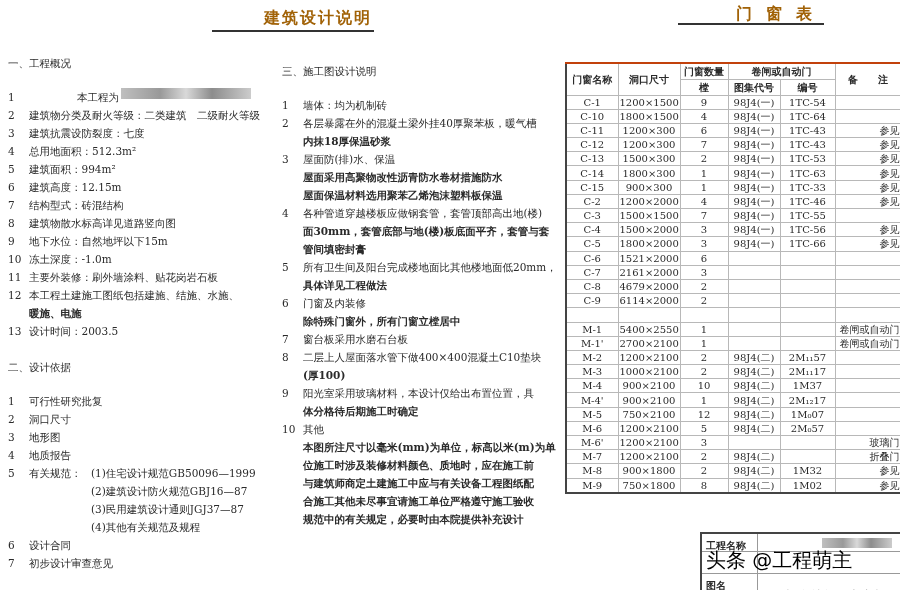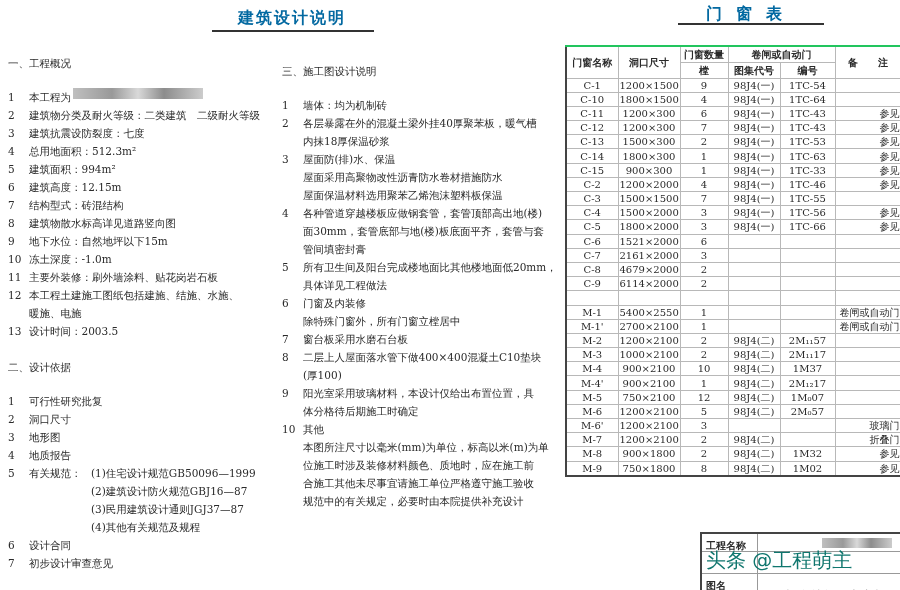--- a/index.html
+++ b/index.html
@@ -1,49 +1,49 @@
 <!DOCTYPE html>
 <html><head>
 <meta charset="utf-8">
 <style>
   * { box-sizing: border-box; margin: 0; padding: 0; }
   html, body { width: 900px; height: 590px; background: #ffffff; overflow: hidden; }
   body { position: relative; font-family: "DejaVu Serif", "Liberation Serif", serif; color: #2a2a2a; }
 
   .title {
-    position: absolute; font-size: 16px; font-weight: bold; letter-spacing: 2px; color: #0369a1;
-    text-align: center;
+    position: absolute; font-size: 16px; font-weight: bold; letter-spacing: 2px; color: #a16207;
+    text-align: right;
   }
   .title-underline { position: absolute; height: 2px; background: #333; }
   #left-title { left: 212px; top: 8px; width: 160px; }
   #left-title-line { left: 212px; top: 30px; width: 162px; }
   #right-title { left: 676px; top: 4px; width: 150px; letter-spacing: 14px; font-size: 16px; }
   #right-title-line { left: 678px; top: 23px; width: 146px; }
 
   .col { position: absolute; font-size: 10.5px; line-height: 18px; }
   #col1 { left: 8px; top: 54px; width: 270px; }
   #col2 { left: 282px; top: 62px; width: 278px; }
 
   .sec-head { margin-bottom: 16px; }
   .item { display: flex; }
   .item .num { width: 21px; flex: 0 0 21px; }
   .item .txt { flex: 1; }
-  .cont { padding-left: 21px; }
+  .cont { padding-left: 21px; font-weight: bold; }
   .gap { height: 18px; }
   .redact { display: inline-block; height: 11px; vertical-align: middle; background: linear-gradient(90deg,#aaa,#777 30%,#ccc 50%,#666 70%,#bbb); opacity: .75; }
   .std-line { display: flex; }
   .std-line .lbl { width: 21px; flex: 0 0 21px; }
   .std-line .k { width: 62px; flex: 0 0 62px; }
   .std-indent { padding-left: 83px; }
 
   
   #door-table {
-    position: absolute; left: 565px; top: 45px; width: 335px;
+    position: absolute; left: 565px; top: 62px; width: 335px;
     border-collapse: collapse; font-size: 10px; table-layout: fixed;
-    border-left: 2px solid #444; border-top: 2px solid #22c55e; border-bottom: 2px solid #444; padding-left: 31px;
+    border-left: 2px solid #444; border-top: 2px solid #c2410c; border-bottom: 2px solid #444; padding-left: 31px;
   }
   #door-table td, #door-table th {
     border: 1px solid #b8b8b8; text-align: center; height: 14.2px; padding: 0 1px;
     font-weight: normal; white-space: nowrap; overflow: hidden; line-height: 13px;
   }
   #door-table th { font-weight: bold; height: 16px; }
   #door-table tr.blank td { height: 14.2px; }
   #door-table td.note { text-align: left; padding-left: 4px; }
   #door-table td.note.center { text-align: right; }
 
@@ -55,37 +55,37 @@
   #title-block .tb-row { position: absolute; left: 0; width: 200px; border-bottom: 1px solid #999; }
   #tb-r1 { top: 0; height: 18px; }
   #tb-r2 { top: 18px; height: 22px; }
   #tb-r3 { top: 40px; height: 18px; border-bottom: none !important; }
   .tb-label { position: absolute; left: 4px; top: 5px; font-weight: bold; }
   .tb-vline { position: absolute; left: 55px; top: 0; bottom: 0; width: 1px; background: #999; }
   .tb-value { position: absolute; left: 80px; top: 14px; }
   #tb-redact { position: absolute; left: 120px; top: 4px; width: 70px; height: 10px; }
   #watermark {
     position: absolute; left: 706px; top: 547px; font-family: "DejaVu Sans", "Liberation Sans", sans-serif;
-    font-size: 20px; color: #0f766e; letter-spacing: 0px; white-space: nowrap;
+    font-size: 20px; color: #000000; letter-spacing: 0px; white-space: nowrap;
   }
 </style>
 </head>
 <body>
 
 <div id="left-title" class="title">建筑设计说明</div>
 <div id="left-title-line" class="title-underline"></div>
 <div id="right-title" class="title">门窗表</div>
 <div id="right-title-line" class="title-underline"></div>
 
 <div id="col1" class="col">
   <div class="sec-head">一、工程概况</div>
   <div id="s1-items">
       <div class="item">
         <span class="num">1</span>
-        <span class="txt" style="flex: 0 0 auto;">本工程为</span>
+        <span class="txt" style="flex: 0 0 auto; margin-left: 48px;">本工程为</span>
         <span class="redact" style="width: 130px; margin-left: 2px;"></span>
       </div>
       <div class="item">
         <span class="num">2</span>
         <span class="txt">建筑物分类及耐火等级：二类建筑　二级耐火等级</span>
       </div>
       <div class="item">
         <span class="num">3</span>
         <span class="txt">建筑抗震设防裂度：七度</span>
       </div>
@@ -220,20 +220,21 @@
         <span class="num">9</span>
         <span class="txt">阳光室采用玻璃材料，本设计仅给出布置位置，具</span>
       </div>
       <div class="cont">体分格待后期施工时确定</div>
       <div class="item">
         <span class="num">10</span>
         <span class="txt">其他</span>
       </div>
       <div class="cont">本图所注尺寸以毫米(mm)为单位，标高以米(m)为单</div>
       <div class="cont">位施工时涉及装修材料颜色、质地时，应在施工前</div>
+      <div class="cont">与建筑师商定土建施工中应与有关设备工程图纸配</div>
       <div class="cont">合施工其他未尽事宜请施工单位严格遵守施工验收</div>
       <div class="cont">规范中的有关规定，必要时由本院提供补充设计</div>
     </div>
 </div>
 
 <table id="door-table">
   <colgroup>
     <col style="width:52px">
       <col style="width:62px">
       <col style="width:48px">

